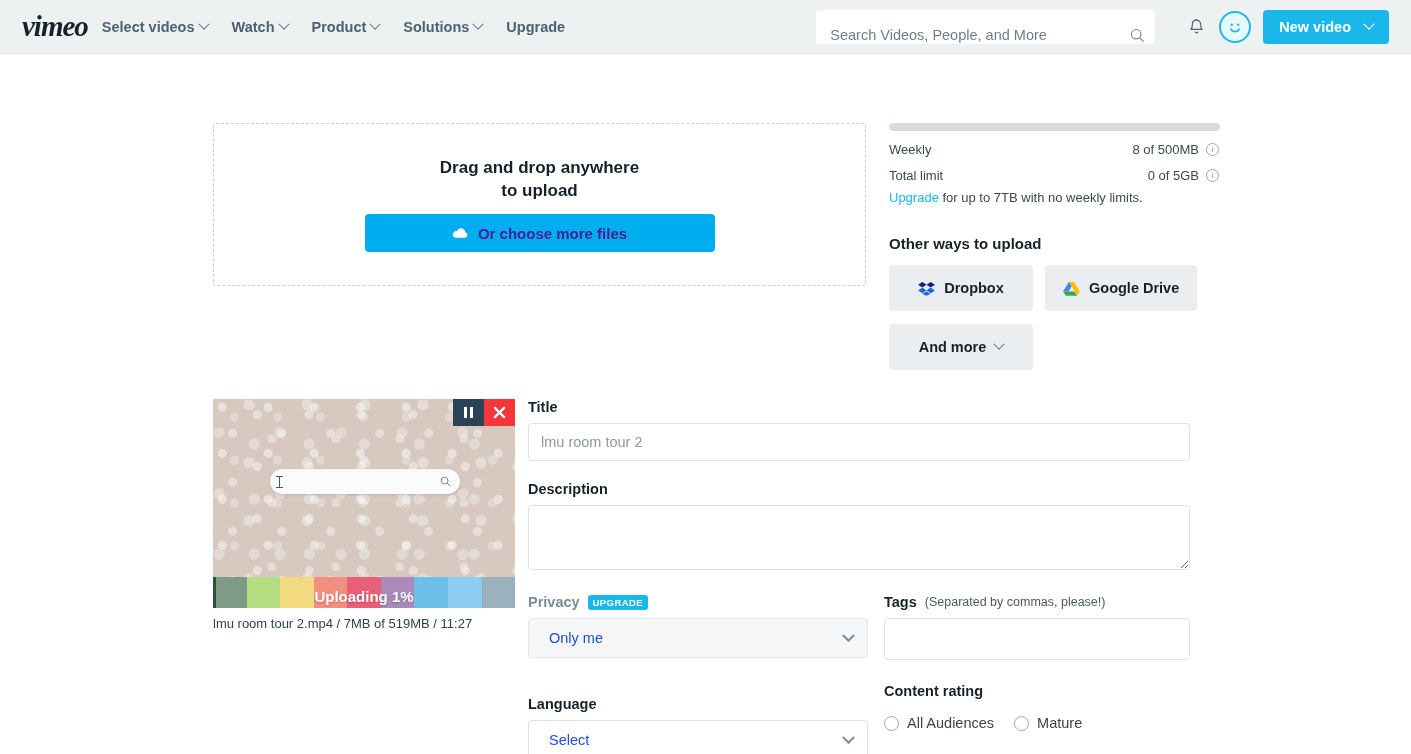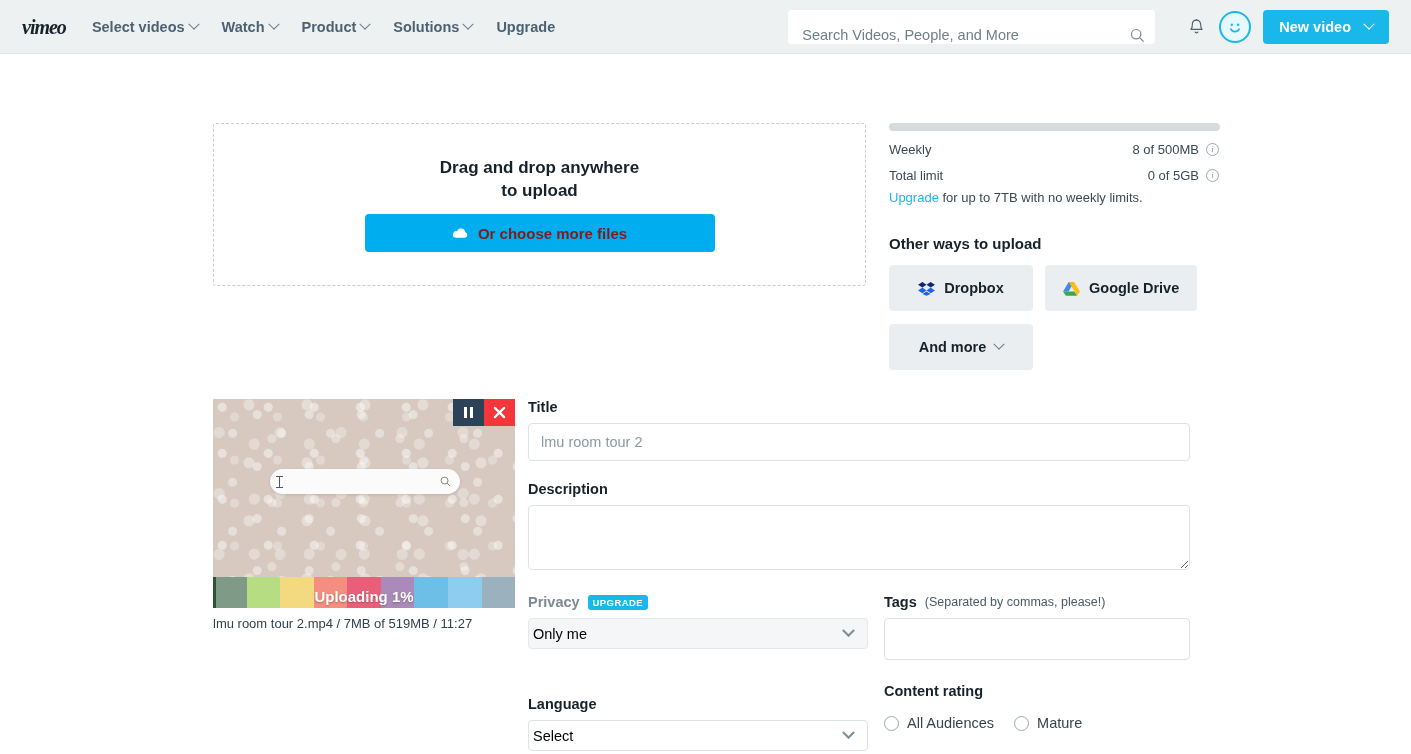--- a/index.html
+++ b/index.html
@@ -20,24 +20,24 @@
     border-bottom: 1px solid #dfe4e6;
     display: flex;
     align-items: center;
     padding: 0 22px;
     position: relative;
   }
   .logo {
     font-family: "Liberation Serif", serif;
     font-style: italic;
     font-weight: bold;
-    font-size: 20px;
+    font-size: 29px;
     letter-spacing: -1px;
     color: #16222b;
-    margin-right: 26px;
+    margin-right: 14px;
     line-height: 1;
     user-select: none;
   }
   .nav {
     display: flex;
     align-items: center;
     gap: 24px;
   }
   .nav-item {
     font-size: 14.5px;
@@ -61,21 +61,21 @@
   .header-right {
     position: absolute;
     right: 22px;
     top: 0;
     height: 54px;
     display: flex;
     align-items: center;
     gap: 0;
   }
   .search-wrap {
-    width: 367px;
+    width: 339px;
     height: 34px;
     background: #fff;
     border-radius: 4px;
     display: flex;
     align-items: center;
     padding: 16px 10px 0 14px;
     margin-right: 22px;
   }
   .search-wrap input {
     flex: 1;
@@ -145,21 +145,21 @@
     color: #16222b;
     text-align: center;
     line-height: 1.33;
     max-width: 220px;
   }
   .btn-choose {
     margin-top: 12px;
     width: 350px; height: 38px;
     background: #00adef;
     border: none; border-radius: 4px;
-    color: #7f1d1d;
+    color: #4c1d95;
     font-size: 15px; font-weight: bold;
     display: flex; align-items: center; justify-content: center; gap: 9px;
     cursor: pointer;
     font-family: "Liberation Sans", sans-serif;
   }
 
   
   .quota {
     position: absolute;
     left: 889px; top: 69px;
@@ -354,28 +354,28 @@
     font-size: 14.5px;
     padding: 8px 12px;
     outline: none;
     color: #39444c;
   }
   .row2 { display: flex; gap: 16px; }
   .col-l { width: 340px; }
   .col-r { width: 306px; }
   .sel {
     position: relative;
-    width: 100%; height: 31px;
+    width: 100%; height: 40px;
     margin-top: 8px;
     border: 1px solid #dde2e5;
     border-radius: 4px;
     display: flex; align-items: center;
-    padding: 0 4px;
+    padding: 0 20px;
     font-size: 14.5px;
-    color: #000000;
+    color: #1d4ed8;
     cursor: pointer;
     background: #fff;
   }
   .sel.disabled { background: #f4f6f7; border-color: #e4e8ea; }
   .sel .chev {
     position: absolute; right: 14px;
     width: 9px; height: 9px;
     border-right: 2px solid #7e8e99;
     border-bottom: 2px solid #7e8e99;
     transform: rotate(45deg) translate(-2px,-2px);

